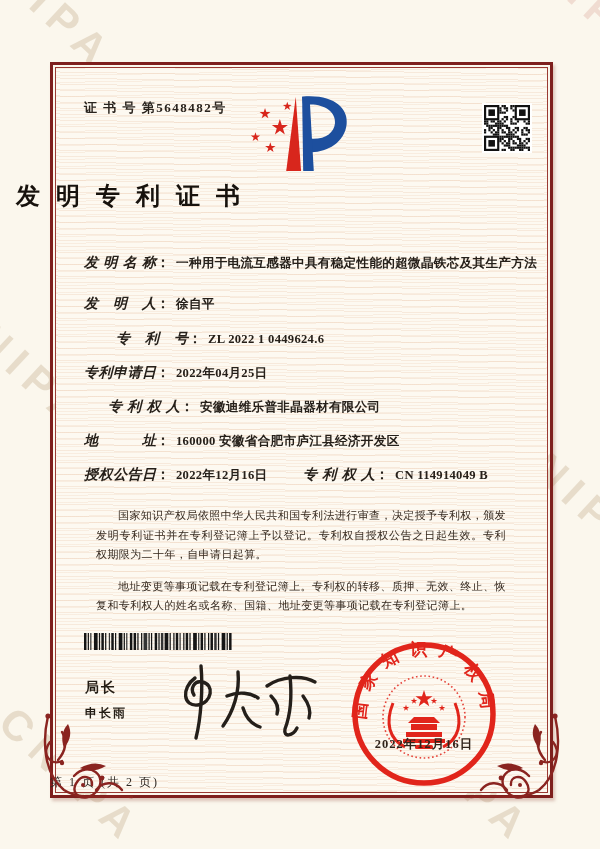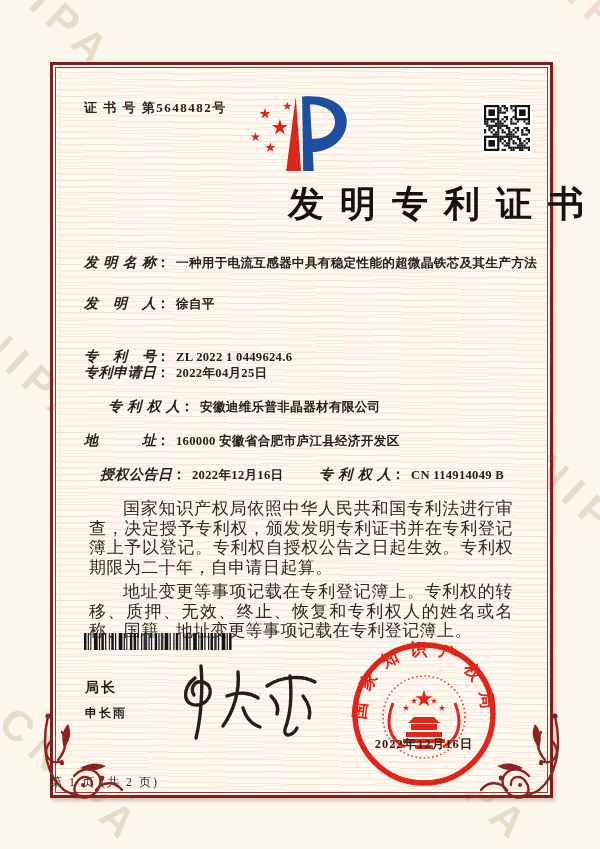--- a/index.html
+++ b/index.html
@@ -25,32 +25,32 @@
   .flourish.bl{left:38px;top:702px;}
   .flourish.br{left:465px;top:702px;transform:scaleX(-1);}
 
   .content{position:absolute;inset:0;z-index:3;}
 
   .certno{position:absolute;left:84px;top:99px;font-size:13px;letter-spacing:1.5px;
           color:#2a241e;font-weight:600;}
   .logo{position:absolute;left:247px;top:92px;width:106px;height:88px;}
   .qr{position:absolute;left:482px;top:103px;width:50px;height:50px;background:#fff;padding:2px;box-sizing:border-box;}
 
-  .title{position:absolute;left:0;right:0;top:180px;text-align:right;font-size:36px;
+  .title{position:absolute;left:0;right:0;top:180px;text-align:left;font-size:24px;
          font-weight:700;color:#17120d;letter-spacing:16px;text-indent:16px;}
 
   .row{position:absolute;left:84px;right:60px;height:20px;color:#26201a;white-space:nowrap;}
   .flabel{display:inline-block;width:72px;text-align:justify;text-align-last:justify;
           font-size:14px;font-weight:700;vertical-align:baseline;font-style:italic;}
   .colon{font-size:14px;font-weight:700;}
   .fvalue{font-size:12.6px;font-weight:700;margin-left:6px;letter-spacing:.3px;}
   .pair2{position:absolute;left:219px;top:0;}
 
   .paras{position:absolute;left:84px;top:494px;width:434px;color:#33271d;}
-  .paras p{margin:5px;font-size:17px;line-height:19.5px;text-indent:2em;
+  .paras p{margin:12px;font-size:11px;line-height:19.5px;text-indent:2em;
            text-align:justify;letter-spacing:.4px;}
 
   .barcode{position:absolute;left:84px;top:633px;width:158px;height:17px;}
 
   .director-title{position:absolute;left:85px;top:679px;font-size:14px;font-weight:700;
       color:#241d15;font-family:"Liberation Sans","DejaVu Sans",sans-serif;letter-spacing:2px;}
   .director-name{position:absolute;left:85px;top:705px;font-size:12px;font-weight:700;
       color:#241d15;font-family:"Liberation Sans","DejaVu Sans",sans-serif;letter-spacing:2px;}
   .signature{position:absolute;left:163px;top:658px;width:165px;height:92px;}
 
@@ -293,33 +293,33 @@
       </svg>
 
     <div class="title">发明专利证书</div>
 
     <div class="row" style="top:253px;">
       <span class="flabel">发明名称</span><span class="colon">：</span><span class="fvalue">一种用于电流互感器中具有稳定性能的超微晶铁芯及其生产方法</span>
     </div>
     <div class="row" style="top:294px;">
       <span class="flabel">发明人</span><span class="colon">：</span><span class="fvalue">徐自平</span>
     </div>
-    <div class="row" style="top:347px;">
+    <div class="row" style="top:329px;margin-left:32px;">
       <span class="flabel">专利号</span><span class="colon">：</span><span class="fvalue">ZL 2022 1 0449624.6</span>
     </div>
     <div class="row" style="top:363px;">
       <span class="flabel">专利申请日</span><span class="colon">：</span><span class="fvalue">2022年04月25日</span>
     </div>
     <div class="row" style="top:397px;margin-left:24px;">
       <span class="flabel">专利权人</span><span class="colon">：</span><span class="fvalue">安徽迪维乐普非晶器材有限公司</span>
     </div>
     <div class="row" style="top:431px;">
       <span class="flabel">地址</span><span class="colon">：</span><span class="fvalue">160000 安徽省合肥市庐江县经济开发区</span>
     </div>
-    <div class="row" style="top:465px;margin-left:16px;">
+    <div class="row" style="top:465px;">
       <span class="flabel">授权公告日</span><span class="colon">：</span><span class="fvalue">2022年12月16日</span>
       <span class="pair2">
         <span class="flabel">专利权人</span><span class="colon">：</span><span class="fvalue">CN 114914049 B</span>
       </span>
     </div>
 
     <div class="paras">
       <p>国家知识产权局依照中华人民共和国专利法进行审查，决定授予专利权，颁发发明专利证书并在专利登记簿上予以登记。专利权自授权公告之日起生效。专利权期限为二十年，自申请日起算。</p>
       <p>地址变更等事项记载在专利登记簿上。专利权的转移、质押、无效、终止、恢复和专利权人的姓名或名称、国籍、地址变更等事项记载在专利登记簿上。</p>
     </div>

